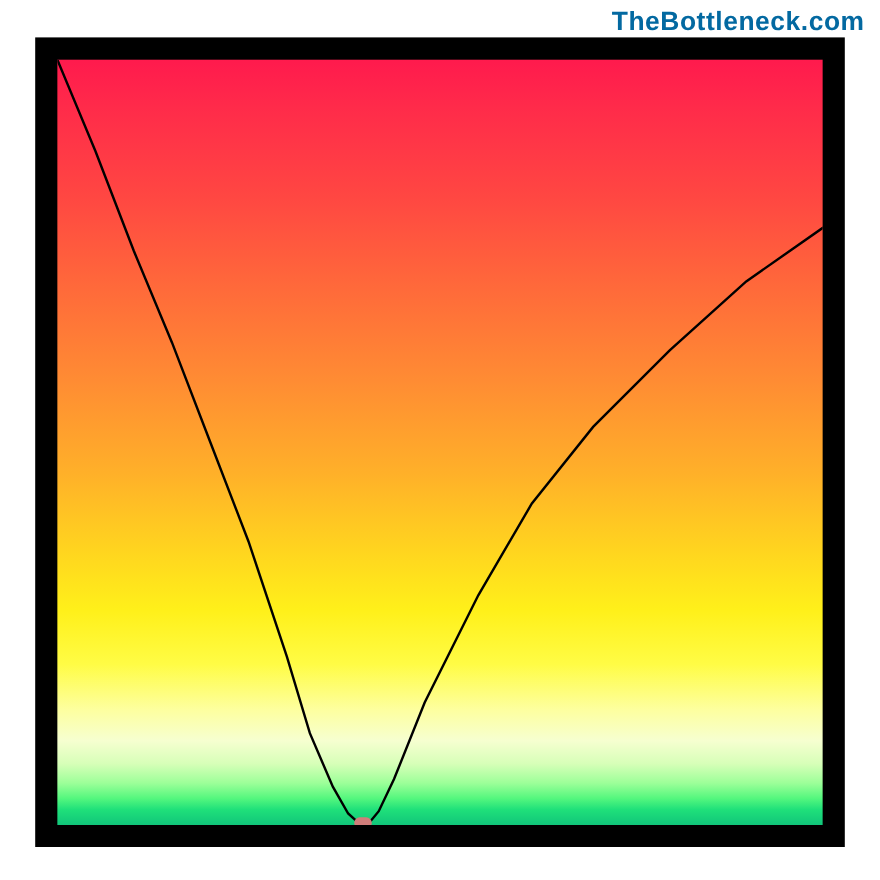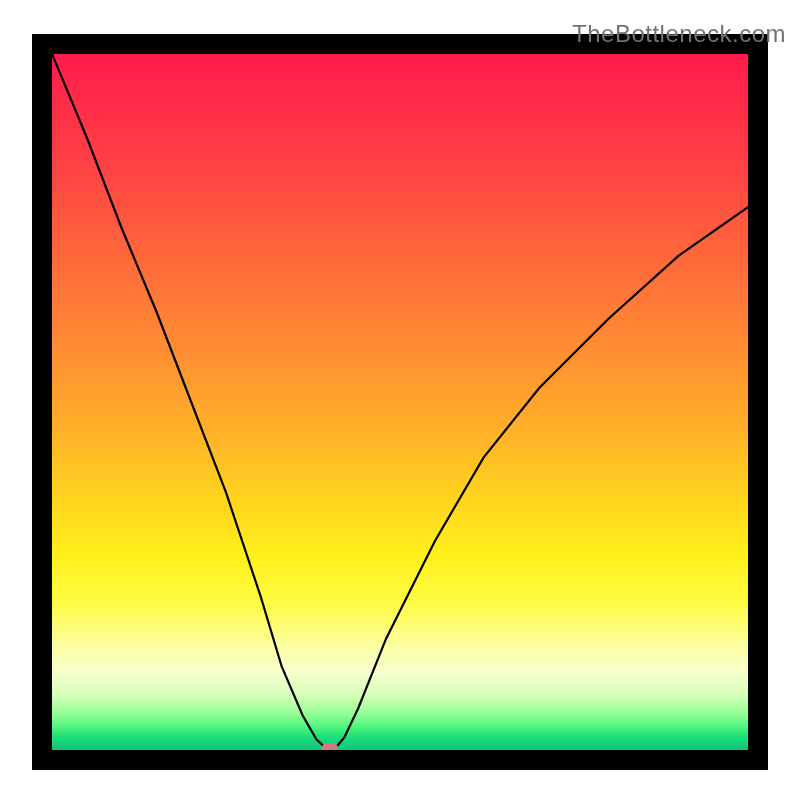--- a/index.html
+++ b/index.html
@@ -10,26 +10,26 @@
     background: #ffffff;
     overflow: hidden;
   }
   .wrap {
     position: relative;
     width: 800px;
     height: 800px;
   }
   .watermark {
     position: absolute;
-    top: 20px;
+    top: 6px;
     right: 14px;
     font-family: Arial, Helvetica, sans-serif;
     font-size: 24px;
-    font-weight: 400;
-    color: #737373;
+    font-weight: 700;
+    color: #0369a1;
     letter-spacing: 0.5px;
     z-index: 5;
     user-select: none;
   }
   .plot-outer {
     position: absolute;
     left: 32px;
     top: 34px;
     width: 736px;
     height: 736px;

